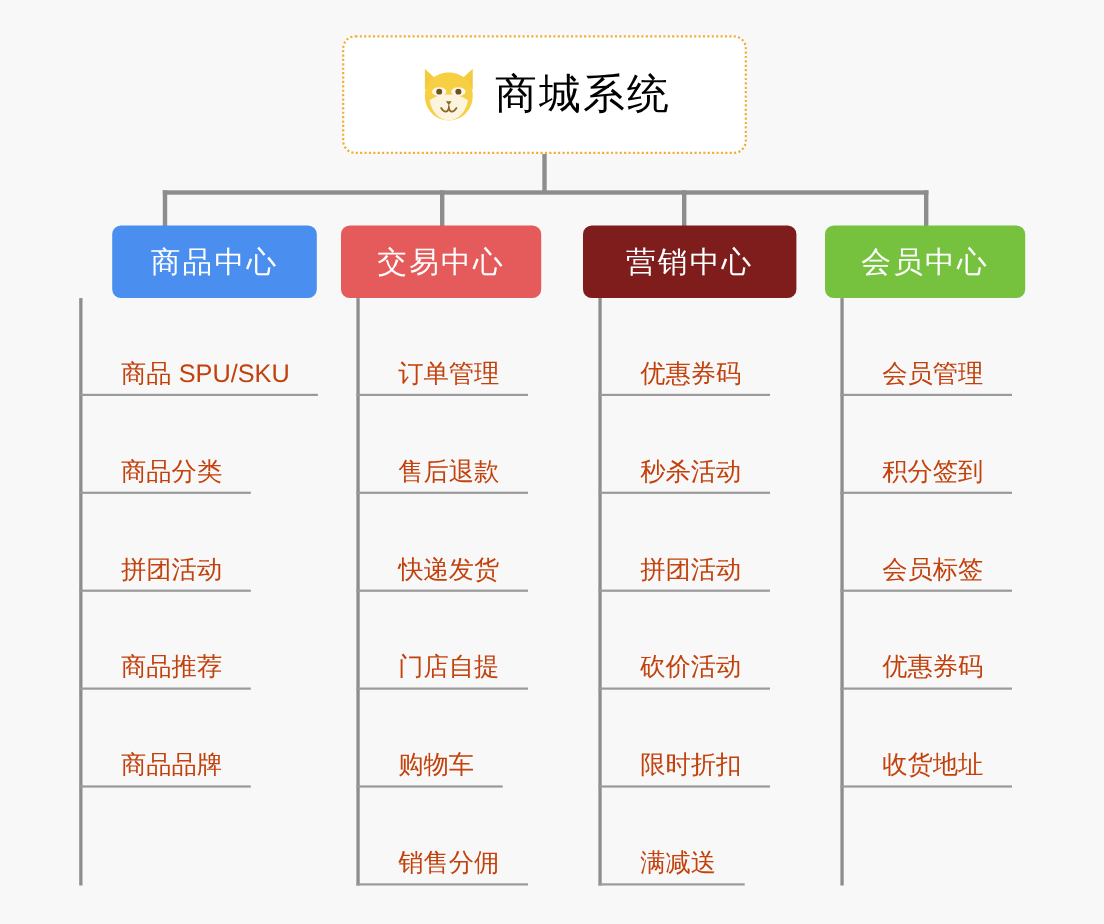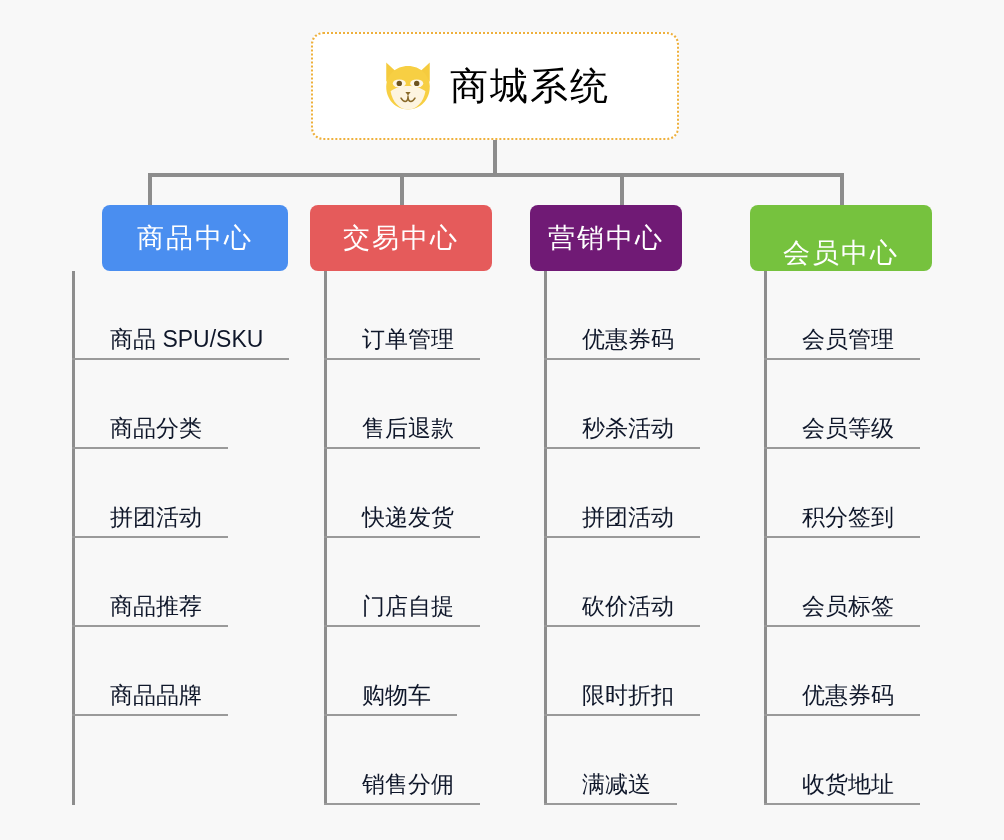--- a/index.html
+++ b/index.html
@@ -98,21 +98,21 @@
   }
   .leaf {
     height: 89px;
     display: flex;
     align-items: flex-end;
     box-sizing: border-box;
   }
   .leaf-label {
     display: inline-block;
     font-size: 23px;
-    color: #0f172a;
+    color: #c2410c;
     white-space: nowrap;
     padding: 0 26px 6px 38px;
     border-bottom: 2px solid #9a9a9a;
     line-height: 1.15;
   }
 </style>
 </head>
 <body>
 
 <div id="mindmap">
@@ -187,21 +187,21 @@
       <li class="leaf">
           <span class="leaf-label">购物车</span>
         </li>
       <li class="leaf">
           <span class="leaf-label">销售分佣</span>
         </li>
     </ul>
   </div>
 
   <div class="branch" style="left:530px; width:228px;">
-    <div class="branch-header" style="background:#701a75; width:152px;">
+    <div class="branch-header" style="background:#7f1d1d; width:194px;">
       <span>营销中心</span>
     </div>
     <div class="rail" style="height:534px;"></div>
     <ul class="leaf-list">
       <li class="leaf">
           <span class="leaf-label">优惠券码</span>
         </li>
       <li class="leaf">
           <span class="leaf-label">秒杀活动</span>
         </li>
@@ -214,32 +214,29 @@
       <li class="leaf">
           <span class="leaf-label">限时折扣</span>
         </li>
       <li class="leaf">
           <span class="leaf-label">满减送</span>
         </li>
     </ul>
   </div>
 
   <div class="branch" style="left:750px; width:228px;">
-    <div class="branch-header" style="background:#76c23e; width:182px;align-items:flex-end;">
+    <div class="branch-header" style="background:#76c23e; width:182px;">
       <span>会员中心</span>
     </div>
     <div class="rail" style="height:534px;"></div>
     <ul class="leaf-list">
       <li class="leaf">
           <span class="leaf-label">会员管理</span>
         </li>
       <li class="leaf">
-          <span class="leaf-label">会员等级</span>
-        </li>
-      <li class="leaf">
           <span class="leaf-label">积分签到</span>
         </li>
       <li class="leaf">
           <span class="leaf-label">会员标签</span>
         </li>
       <li class="leaf">
           <span class="leaf-label">优惠券码</span>
         </li>
       <li class="leaf">
           <span class="leaf-label">收货地址</span>

